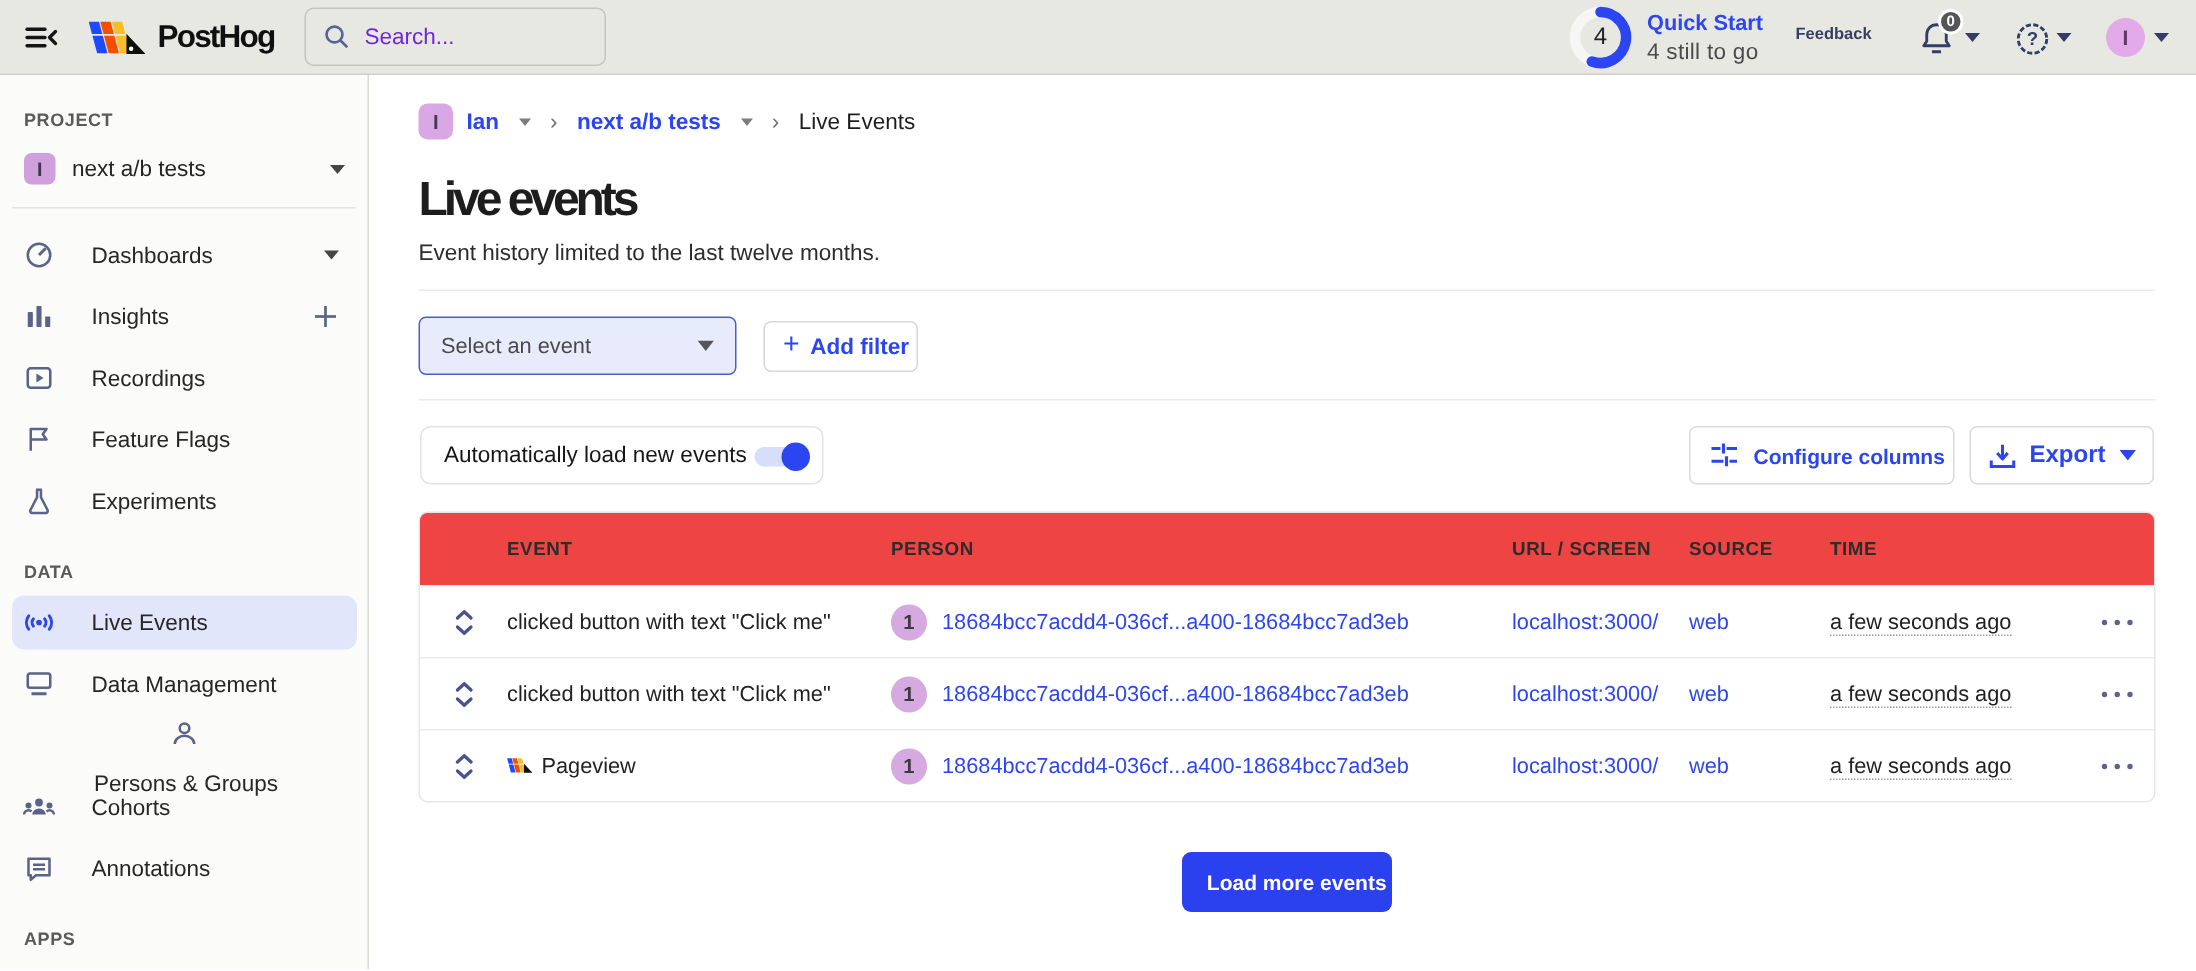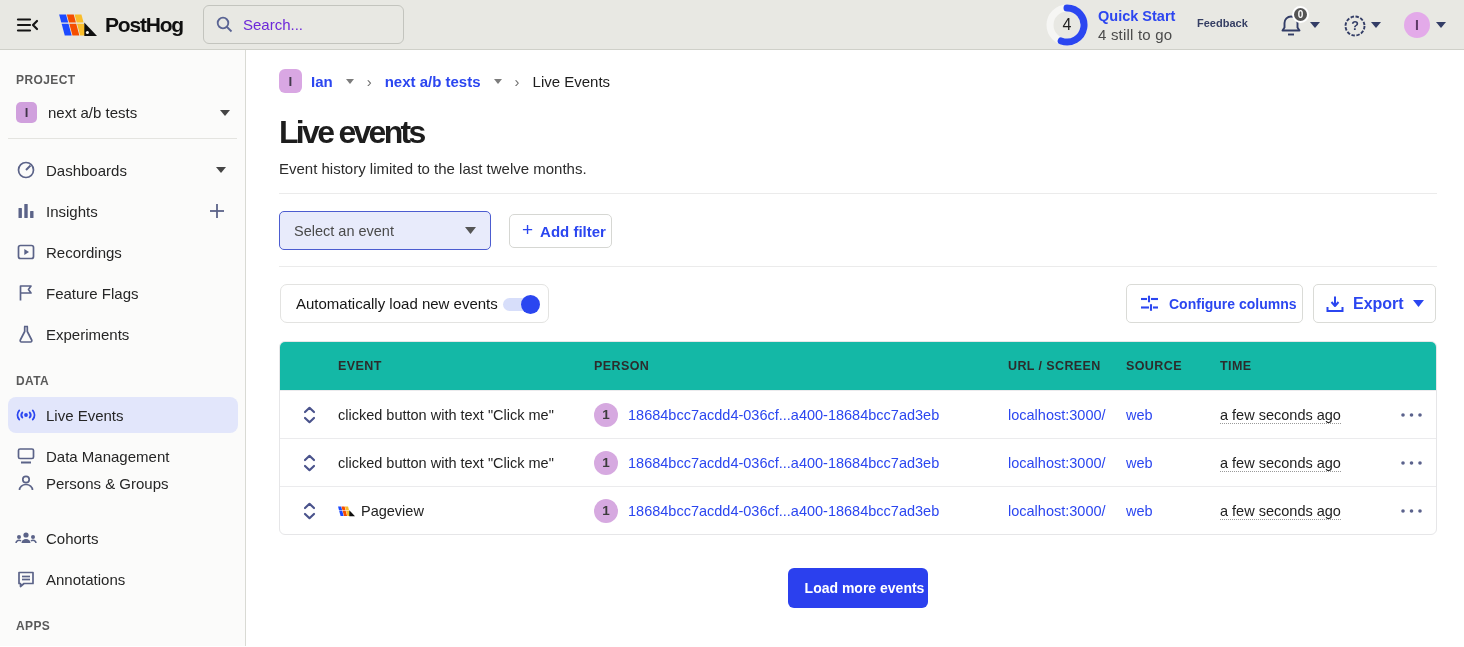--- a/index.html
+++ b/index.html
@@ -38,21 +38,21 @@
   .sidebar { width:246px; background:#fbfbfa; border-right:1px solid #d9dad4; position:relative;
     flex:none; }
   .sb-label { position:absolute; left:16px; font-size:12px; font-weight:bold; color:#5a5a5a;
     letter-spacing:0.4px; }
   .proj-row { position:absolute; left:16px; top:52px; display:flex; align-items:center; width:214px; }
   .proj-badge { width:21px; height:21px; background:#d0a0dd; border-radius:5px; color:#41354a;
     font-weight:bold; font-size:13px; display:flex; align-items:center; justify-content:center; }
   .proj-name { margin-left:11px; font-size:15px; color:#252525; font-weight:500; flex:1; }
   .sb-divider { position:absolute; left:8px; right:8px; top:88px; border-top:1px solid #e4e4e0; }
   .sb-item { position:absolute; left:8px; width:230px; height:36px; display:flex; align-items:center;
-    border-radius:8px; }
+    border-radius:8px;gap:15px; }
   .sb-item .ic { width:36px; display:flex; justify-content:center; flex:none; }
   .sb-item .tx { font-size:15px; color:#262626; margin-left:2px; flex:1; }
   .sb-item .end { margin-right:12px; display:flex; align-items:center; }
   .sb-item.active { background:#e2e6fb; }
   .dcaret { width:0; height:0; border-left:5px solid transparent; border-right:5px solid transparent;
     border-top:6px solid #454545; }
   .content { flex:1; padding:0 0 0 33px; position:relative; }
   .crumbs { display:flex; align-items:center; margin-top:19px; height:24px; }
   .crumb-badge { width:23px; height:24px; background:#d9a7e3; border-radius:6px; color:#433a4c;
     font-weight:bold; font-size:13.5px; display:flex; align-items:center; justify-content:center; }
@@ -82,21 +82,21 @@
   .knob { position:absolute; right:-1px; top:-3px; width:19px; height:19px; background:#2b46f0;
     border-radius:50%; }
   .btn-outline { position:absolute; top:0; height:39px; background:#fff; border:1px solid #dadbd7;
     border-radius:5px; display:flex; align-items:center; color:#2b46f0; }
   .btn-outline .t { font-size:16px; font-weight:bold; }
   .btn-outline svg { flex:none; }
   .cfg .t { font-size:14px; }
   .cfg { left:847px; width:177px; padding:0 13px; white-space:nowrap; }
   .exp { left:1034px; width:123px; padding:0 12px; white-space:nowrap; }
   .table { margin-top:18px; width:1158px; border:1px solid #e6e6e8; border-radius:6px; overflow:hidden; }
-  .thead { height:48px; background:#14b8a6; display:flex; align-items:center;
+  .thead { height:48px; background:#ef4444; display:flex; align-items:center;
     font-size:12.5px; font-weight:bold; color:#2c2c2c; letter-spacing:0.4px; }
   .tr { height:48px; display:flex; align-items:center; border-top:1px solid #ebebed; font-size:14.5px; }
   .c-exp { width:58px; display:flex; justify-content:center; flex:none; }
   .c-event { width:256px; flex:none; }
   .c-person { width:414px; flex:none; display:flex; align-items:center; }
   .c-url { width:118px; flex:none; }
   .c-src { width:94px; flex:none; }
   .c-time { flex:1; }
   .c-more { width:56px; flex:none; display:flex; justify-content:flex-end; padding-right:12px; }
   .p-avatar { width:24px; height:24px; background:#d6a9e0; border-radius:50%; color:#3c3c3c;
@@ -247,21 +247,21 @@
     <div class="sb-item" style="top:388px;">
       <span class="ic">
           <svg width="20" height="20" viewBox="0 0 20 20" fill="none" stroke="#5b6388" stroke-width="1.7">
             <rect x="2.5" y="3" width="15" height="9.5" rx="1.5"></rect>
             <line x1="4" y1="12.5" x2="16" y2="12.5" stroke-width="3" stroke-opacity="0"></line>
             <line x1="5" y1="16.5" x2="15" y2="16.5" stroke-width="2"></line>
           </svg>
         </span>
       <span class="tx">Data Management</span>
     </div>
-    <div class="sb-item" style="top:415px;">
+    <div class="sb-item" style="top:429px;flex-direction:column;">
       <span class="ic">
           <svg width="20" height="20" viewBox="0 0 20 20" fill="none" stroke="#5b6388" stroke-width="1.7">
             <circle cx="10" cy="6.5" r="3.2"></circle>
             <path d="M3.5 17 a6.5 5.5 0 0 1 13 0"></path>
           </svg>
         </span>
       <span class="tx">Persons &amp; Groups</span>
     </div>
     <div class="sb-item" style="top:470px;">
       <span class="ic">

